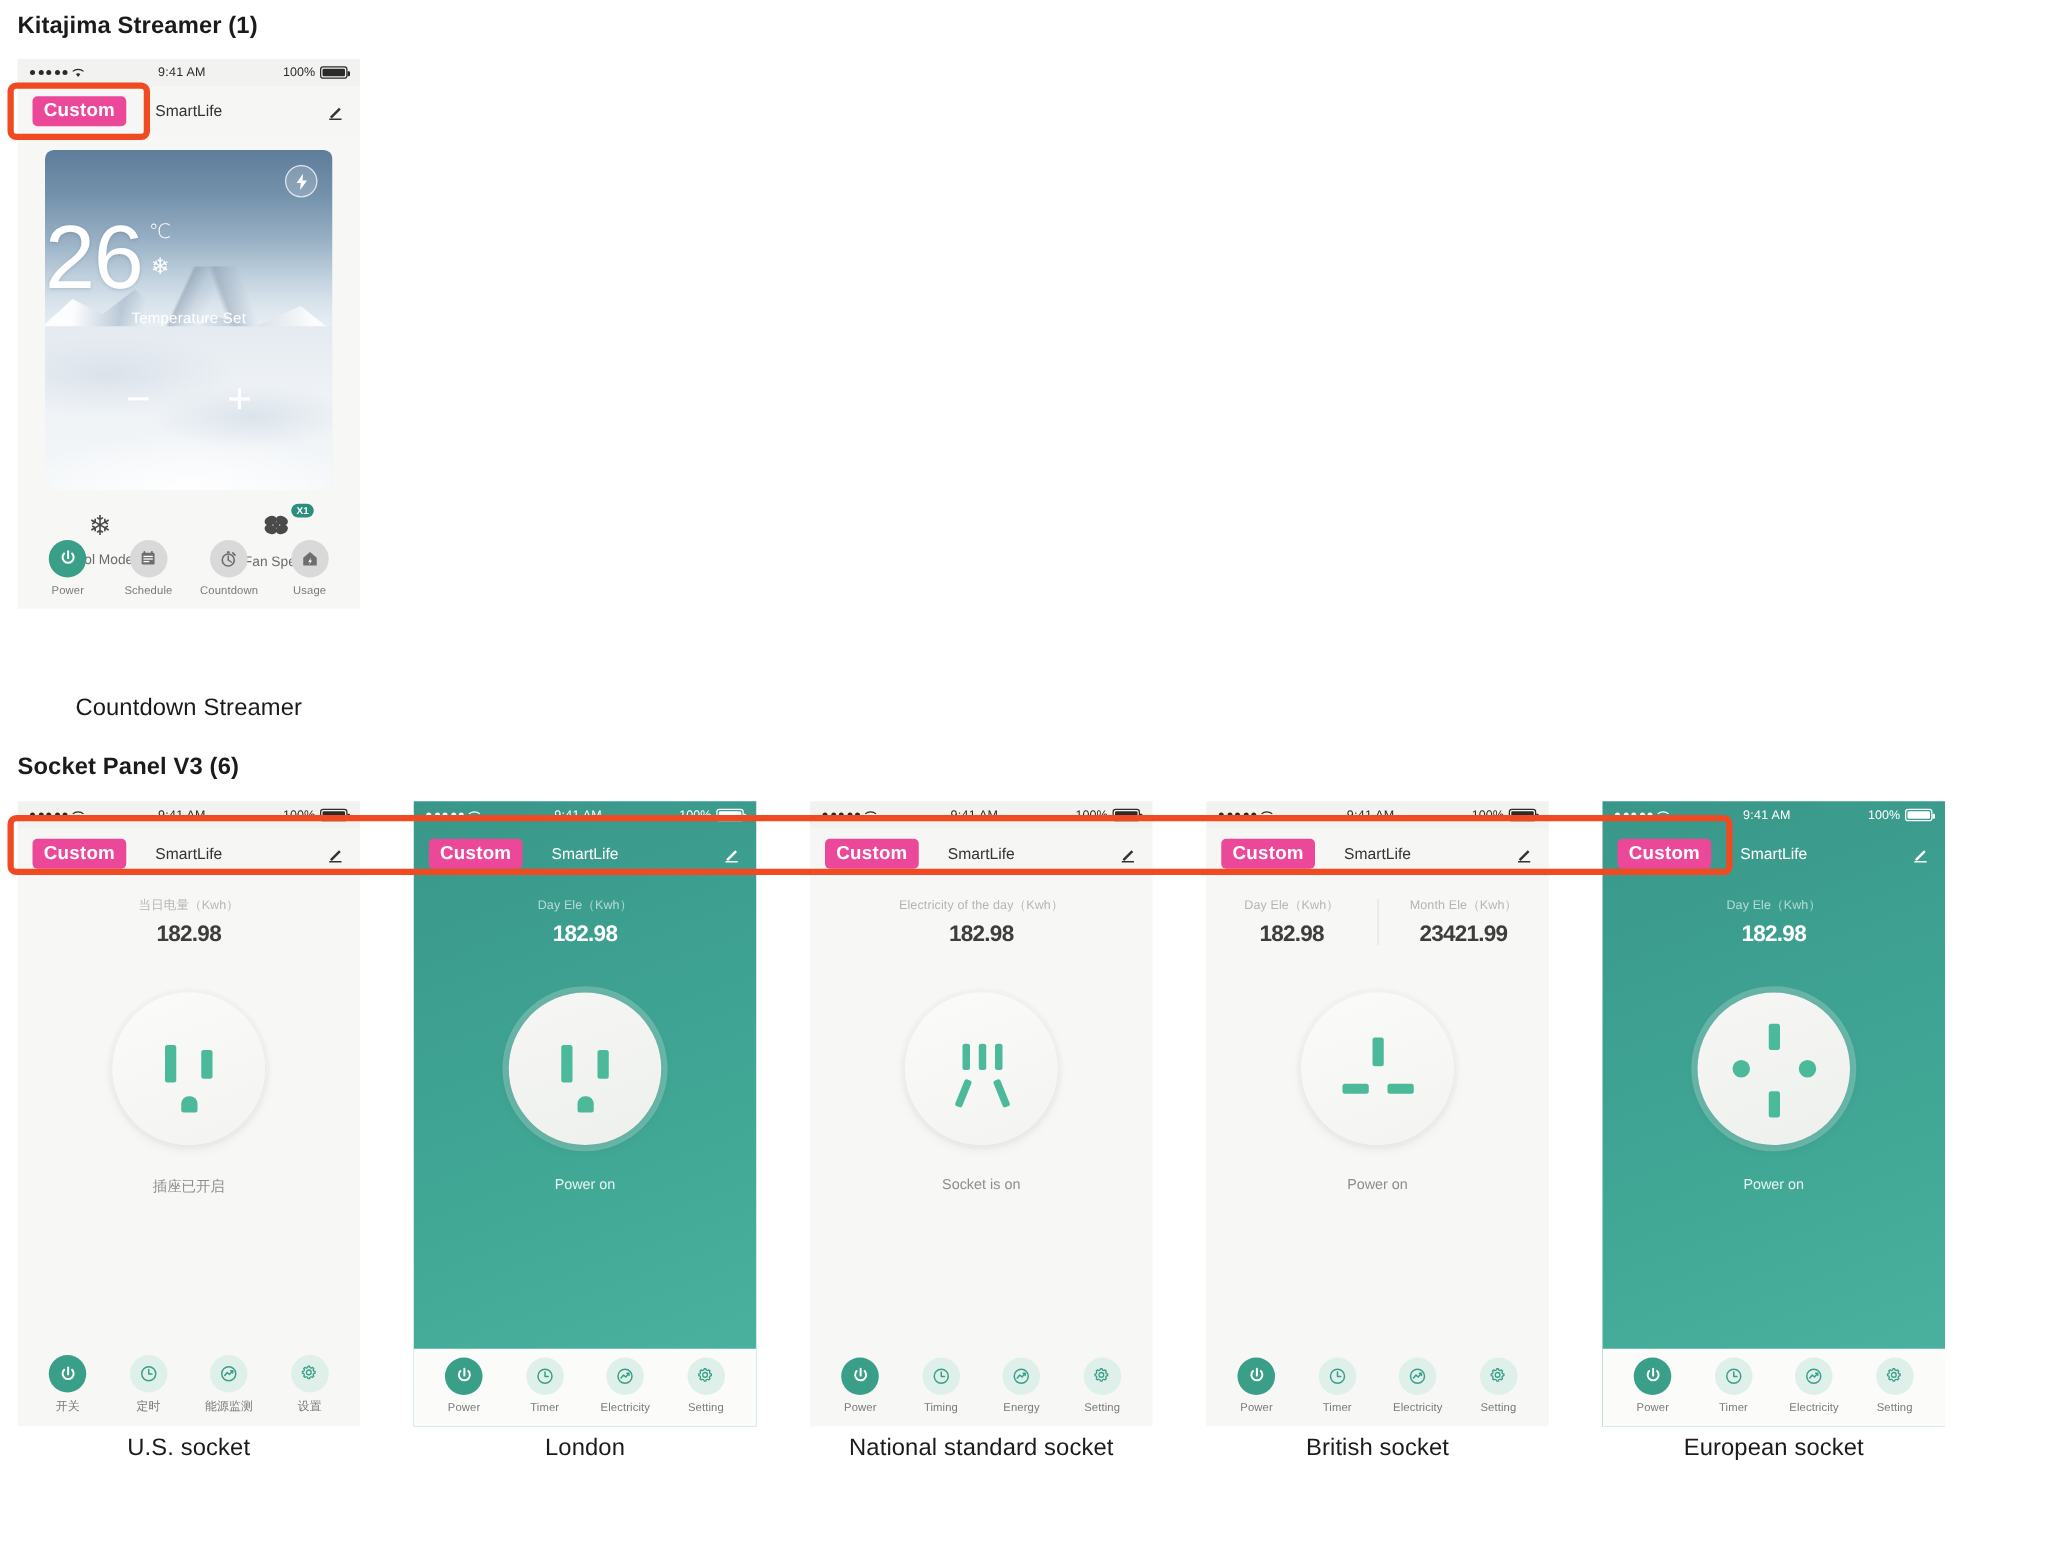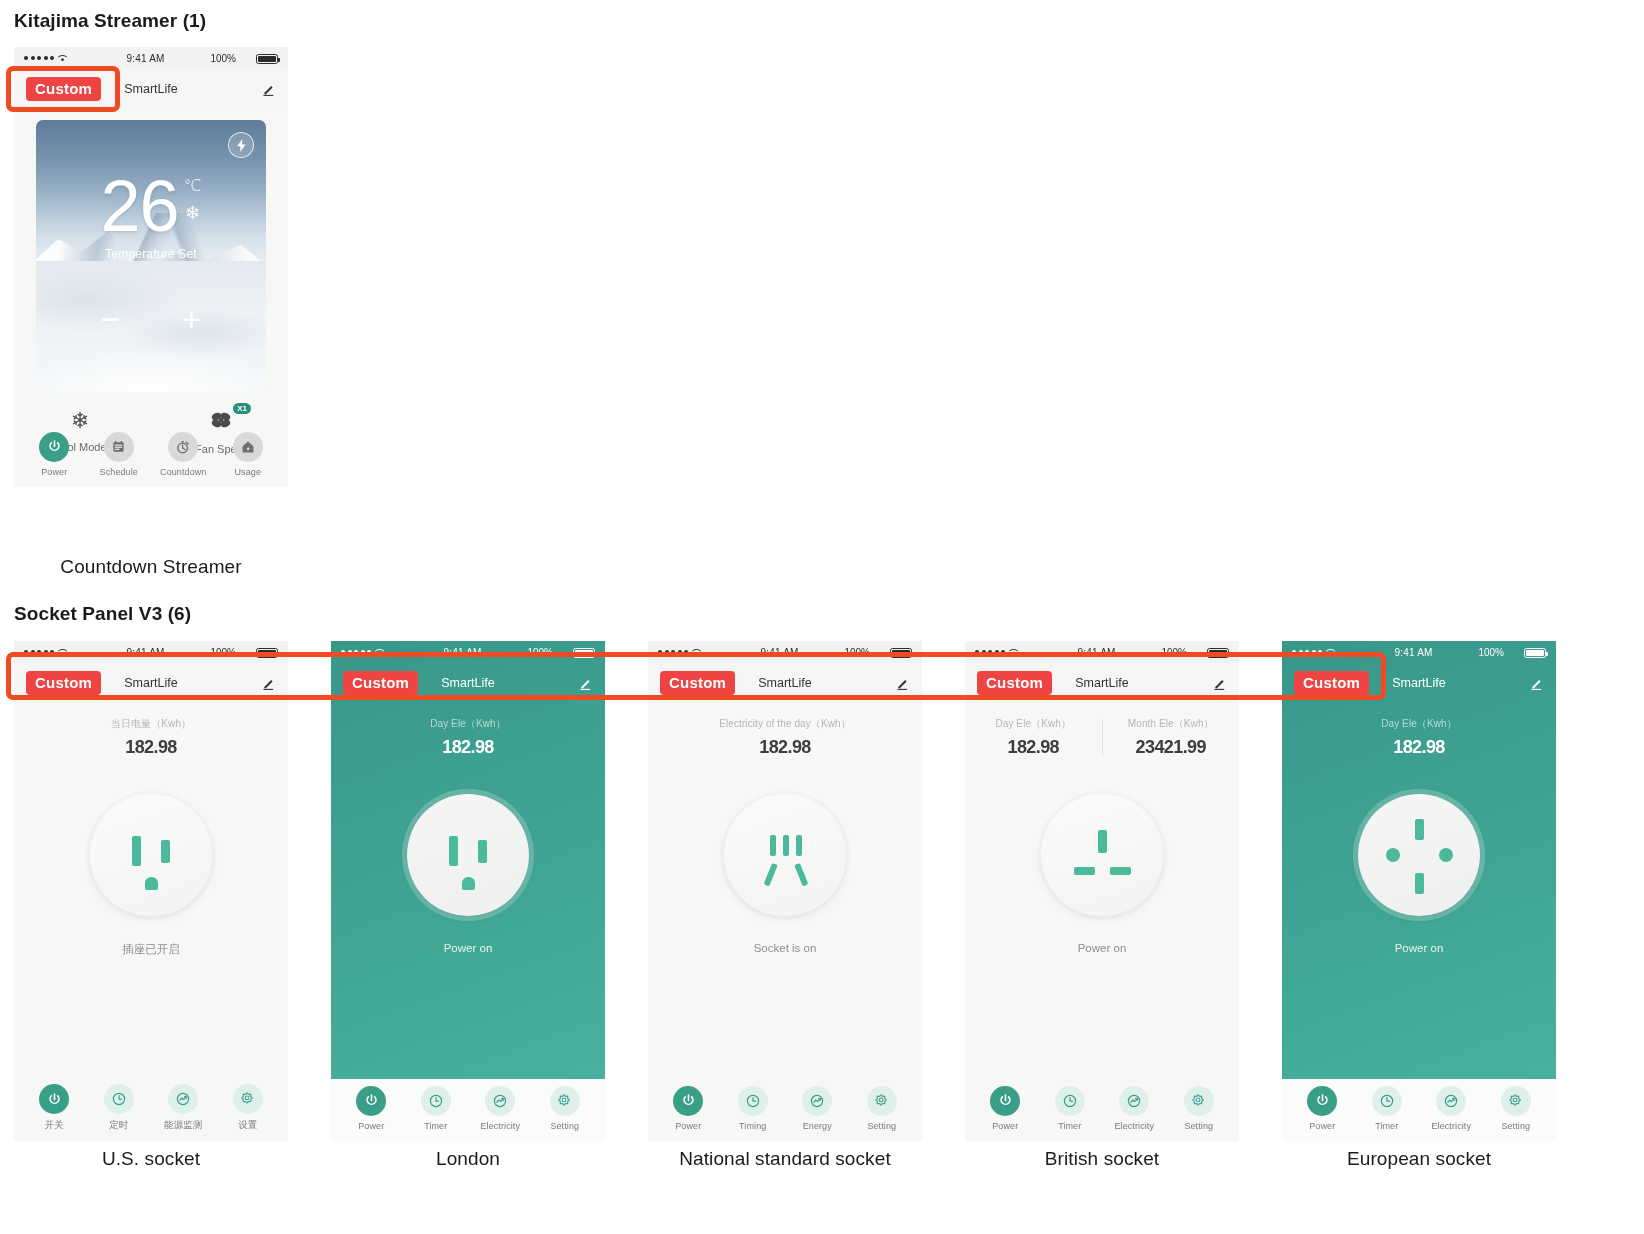--- a/index.html
+++ b/index.html
@@ -29,39 +29,39 @@
   .statusbar {
     height: 22px; display: flex; align-items: center;
     padding: 0 10px; font-size: 10px; color: #2b2b2b;
     background: #f2f2f0;
   }
   .sb-left { display: flex; align-items: center; gap: 3px; flex: 1; }
   .sb-dots { display: flex; gap: 2.5px; align-items: center; }
   .sb-dots i { width: 4px; height: 4px; border-radius: 50%; background: #2b2b2b; display: block; }
   .sb-wifi { width: 11px; height: 9px; position: relative; display: inline-block; }
   .sb-time { flex: 0 0 auto; font-size: 10px; letter-spacing: .2px; }
-  .sb-right { flex: 1; display: flex; align-items: flex-end; justify-content: flex-end; gap: 20px; font-size: 10px; margin-left: 11px; }
+  .sb-right { flex: 1; display: flex; align-items: flex-start; justify-content: flex-end; gap: 4px; font-size: 10px; margin-left: 11px; }
   .sb-batt {
     width: 22px; height: 10px; border: 1px solid #2b2b2b; border-radius: 2.5px;
     position: relative; padding: 1px;
   }
   .sb-batt::after {
     content: ""; position: absolute; right: -3px; top: 3px;
     width: 2px; height: 4px; background: #2b2b2b; border-radius: 0 1px 1px 0;
   }
   .sb-batt i { display: block; width: 100%; height: 100%; background: #2b2b2b; border-radius: 1px; }
 
   
   .navbar {
     height: 40px; display: flex; align-items: center;
     padding: 0 12px; background: #f6f6f4; position: relative;
   }
   .navbar.dark { background: transparent; }
   .custom-badge {
-    background: #ef4444; color: #ffffff;
+    background: #ec4899; color: #ffffff;
     font-size: 15px; font-weight: bold;
     padding: 3px 9px 4px; border-radius: 4px;
     letter-spacing: .2px; white-space: nowrap;
   }
   .nav-title {
     position: absolute; left: 0; right: 0; text-align: center;
     font-size: 12.5px; color: #333; font-weight: normal; pointer-events: none;
   }
   .navbar.dark .nav-title { color: #ffffff; }
   .pencil-icon { margin-left: auto; z-index: 2; line-height: 0; }
@@ -106,21 +106,21 @@
   .bolt-btn {
     position: absolute; top: 12px; right: 12px;
     width: 26px; height: 26px; border-radius: 50%;
     border: 1px solid rgba(255,255,255,.75);
     background: rgba(255,255,255,.18);
     display: flex; align-items: center; justify-content: center;
   }
   .thermo-center {
     position: absolute; left: 0; right: 0; top: 52px; text-align: center; color: #fff;
   }
-  .temp-row { display: flex; align-items: flex-start; justify-content: center; }
+  .temp-row { display: flex; align-items: flex-start; }
   .temp-value {
     font-size: 72px; font-weight: 300; line-height: .95;
     letter-spacing: -1px; text-shadow: 0 1px 3px rgba(60,80,100,.22);
   }
   .temp-units { display: flex; flex-direction: column; align-items: center; margin: 6px 0 0 5px; }
   .temp-unit { font-size: 16px; font-weight: 300; line-height: 1; }
   .temp-mode-glyph { font-size: 18px; margin-top: 10px; line-height: 1; }
   .temp-caption { font-size: 12px; margin-top: 7px; font-weight: normal; letter-spacing: .2px; }
   .thermo-ctrls {
     position: absolute; left: 0; right: 0; bottom: 56px;

